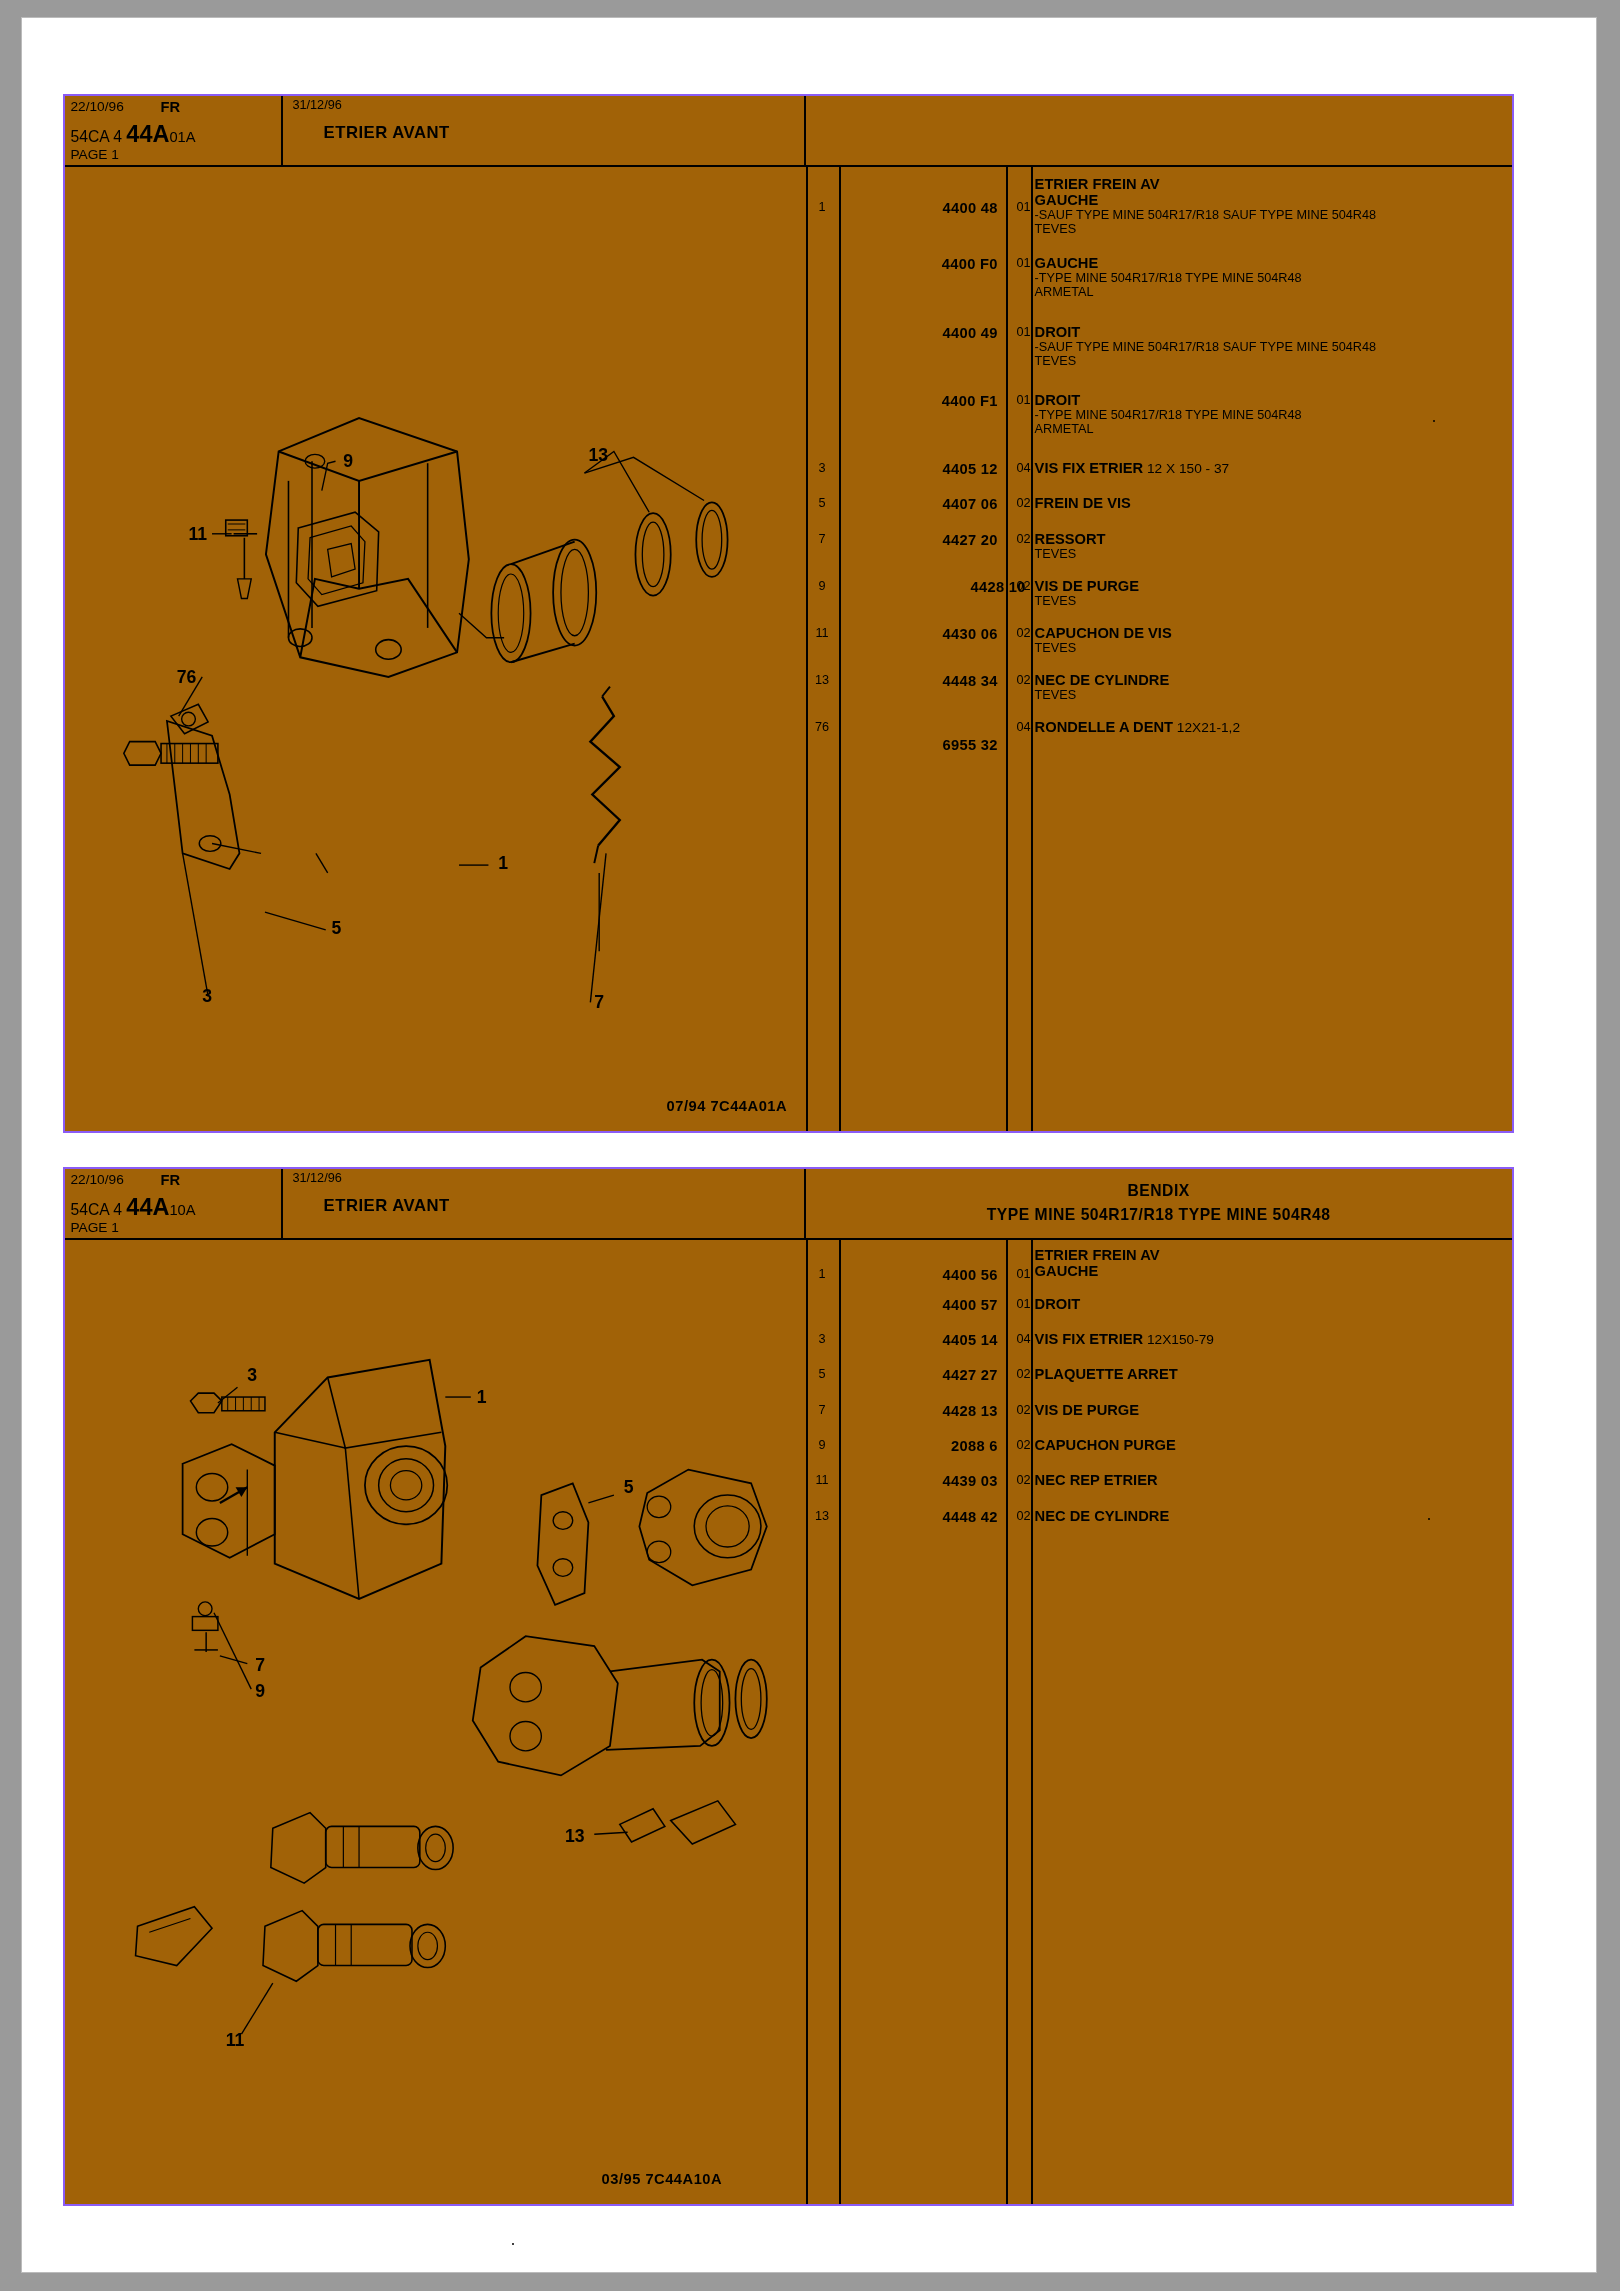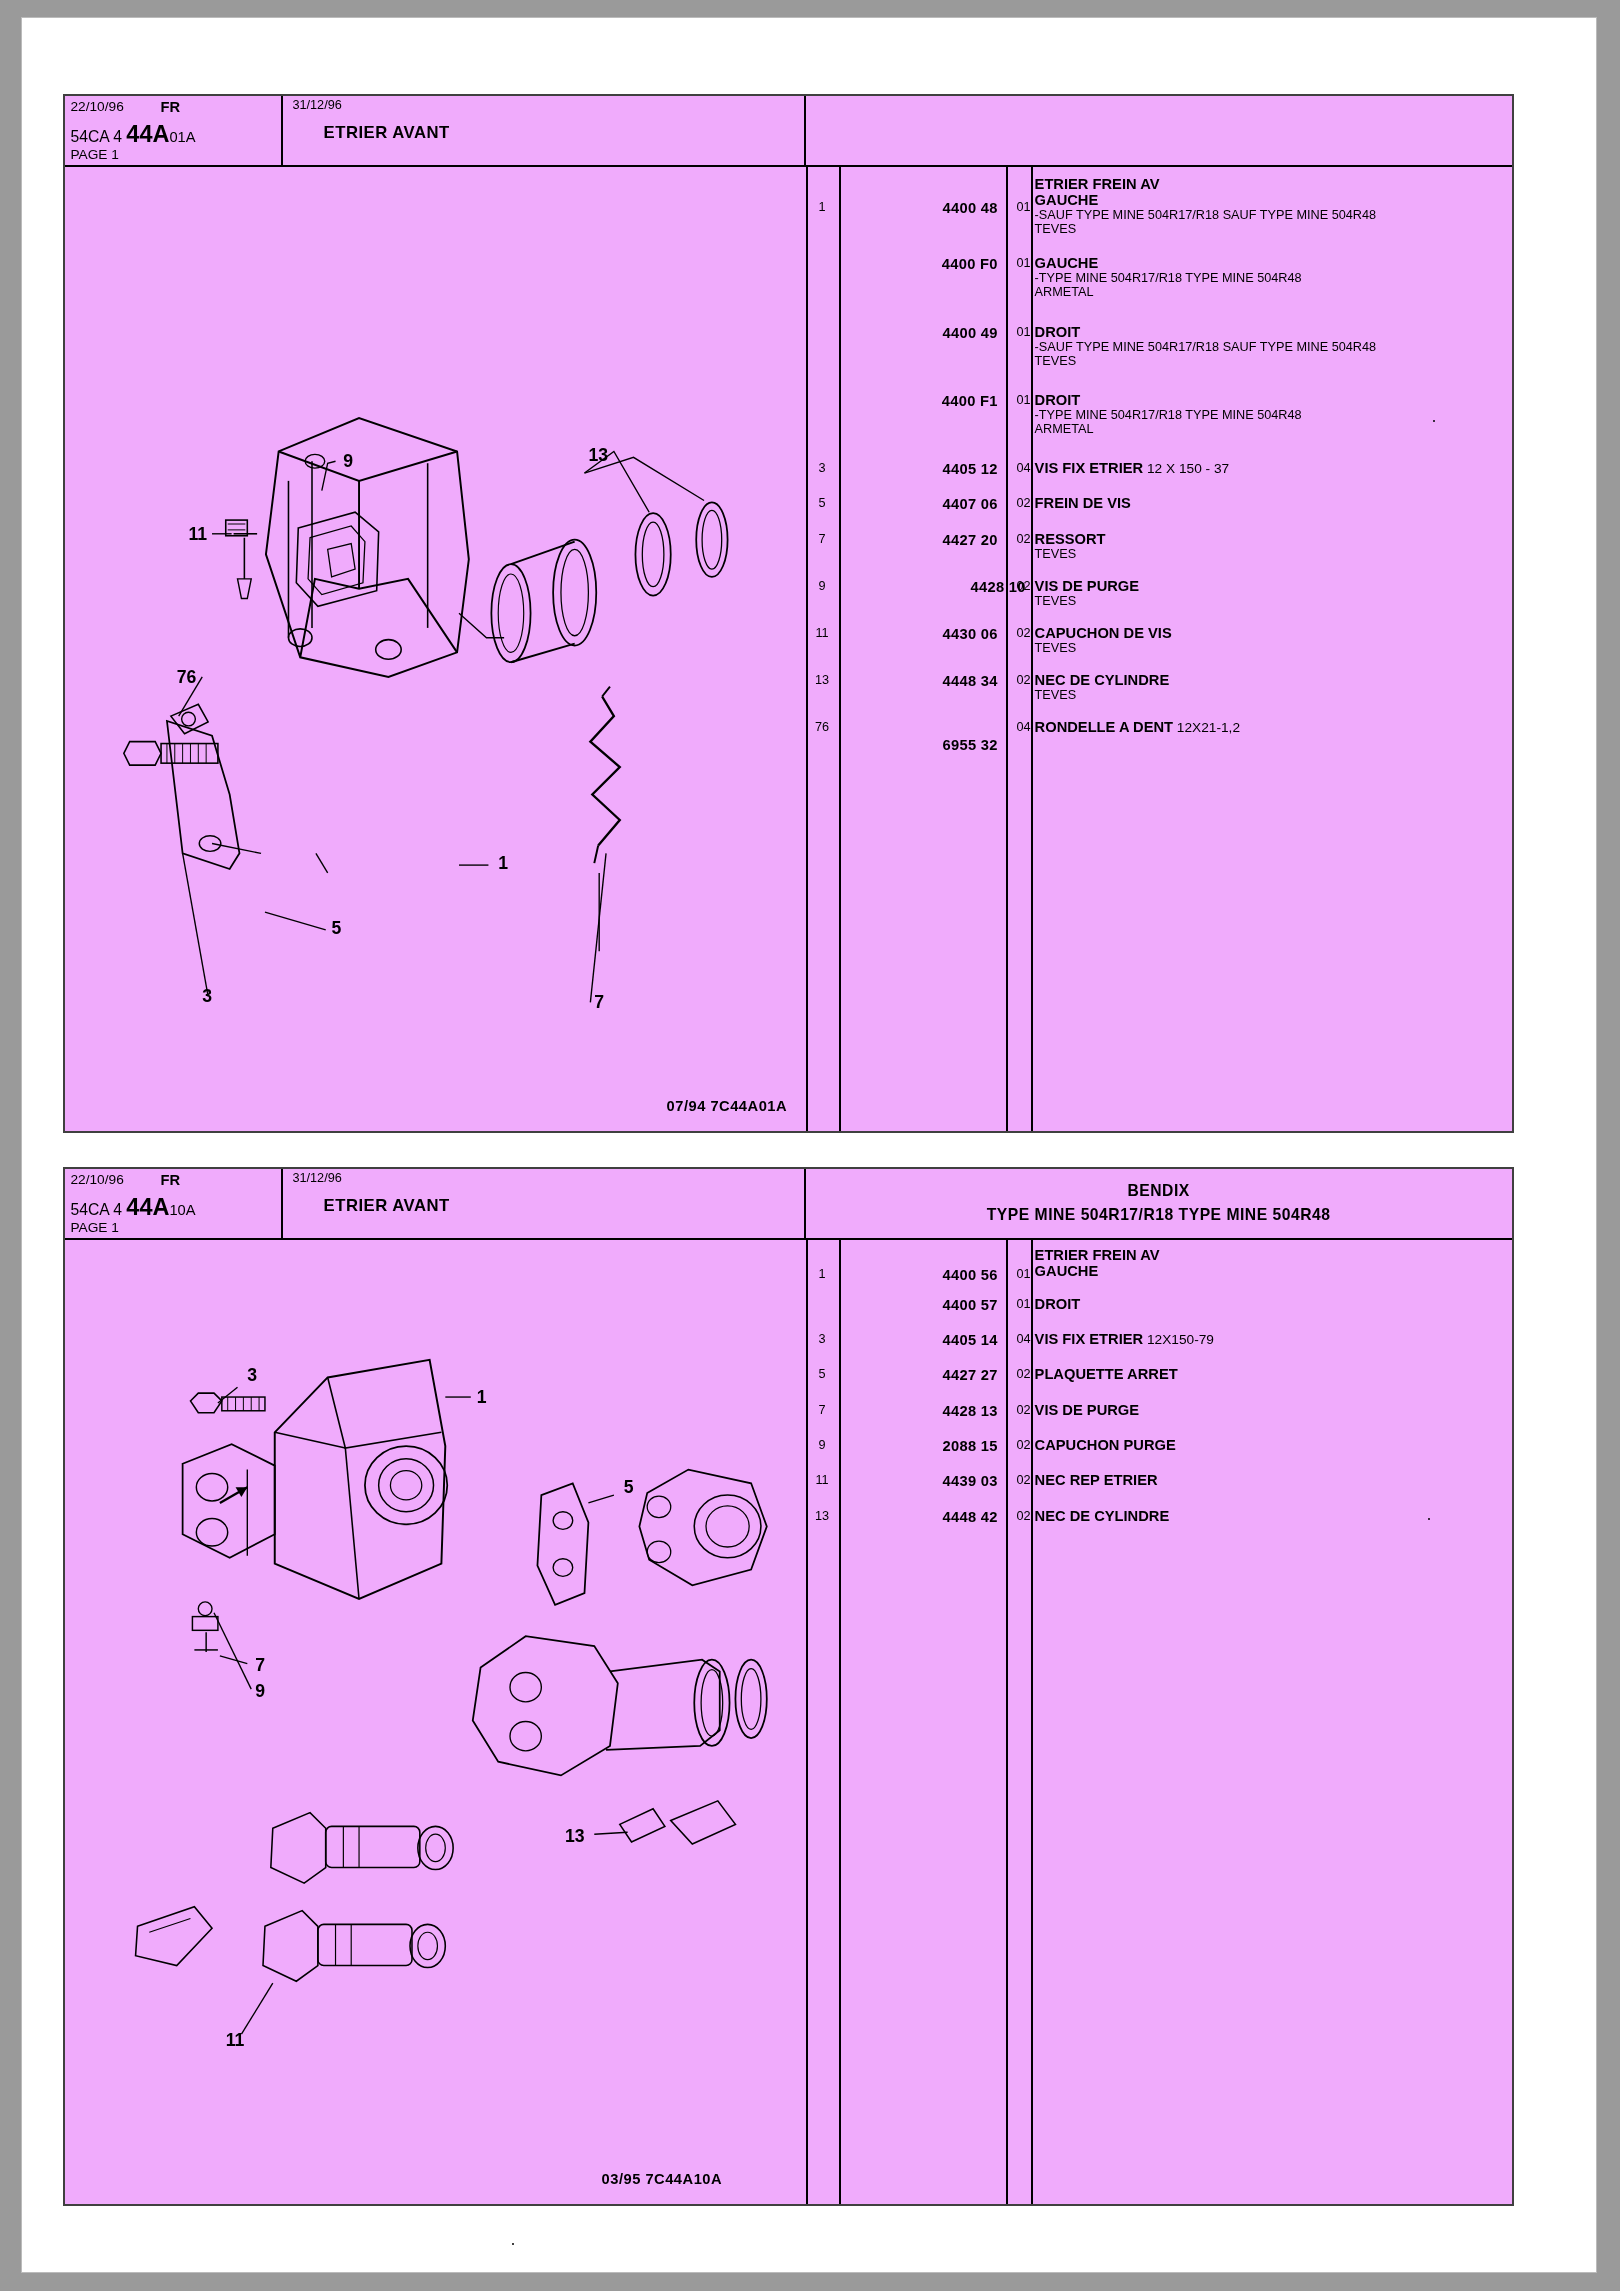--- a/index.html
+++ b/index.html
@@ -17,22 +17,22 @@
     position: absolute;
     left: 21.6px;
     top: 17.6px;
     width: 1574px;
     height: 2254px;
     background: #ffffff;
     box-shadow: 0 0 0 1px #bbb;
   }
   .sheet {
     position: absolute;
-    border: 2px solid #404040;
-    background: #f0abfc;
+    border: 2px solid #8b5cf6;
+    background: #a16207;
     box-sizing: border-box;
     text-decoration: underline;
   }
   #sheet1 { left: 41px; top: 76px; width: 1451px; height: 1039px; }
   #sheet2 { left: 41px; top: 1149px; width: 1451px; height: 1039px; }
 
   .hdr {
     position: absolute;
     left: 0; top: 0;
     width: 100%;
@@ -546,21 +546,21 @@
           <span class="idx" style="top:2px;">7</span>
           <span class="ref" style="top:2px;">4428 13</span>
           <span class="qty" style="top:2px;">02</span>
           <span class="desc" style="top:1px;">
             <span class="d-main">VIS DE PURGE</span>
           </span>
         </div>
 
         <div class="prow" style="top:196px;">
           <span class="idx" style="top:2px;">9</span>
-          <span class="ref" style="top:2px;">2088 15</span>
+          <span class="ref" style="top:2px;">2088 6</span>
           <span class="qty" style="top:2px;">02</span>
           <span class="desc" style="top:1px;">
             <span class="d-main">CAPUCHON PURGE</span>
           </span>
         </div>
 
         <div class="prow" style="top:231px;">
           <span class="idx" style="top:2px;">11</span>
           <span class="ref" style="top:2px;">4439 03</span>
           <span class="qty" style="top:2px;">02</span>

